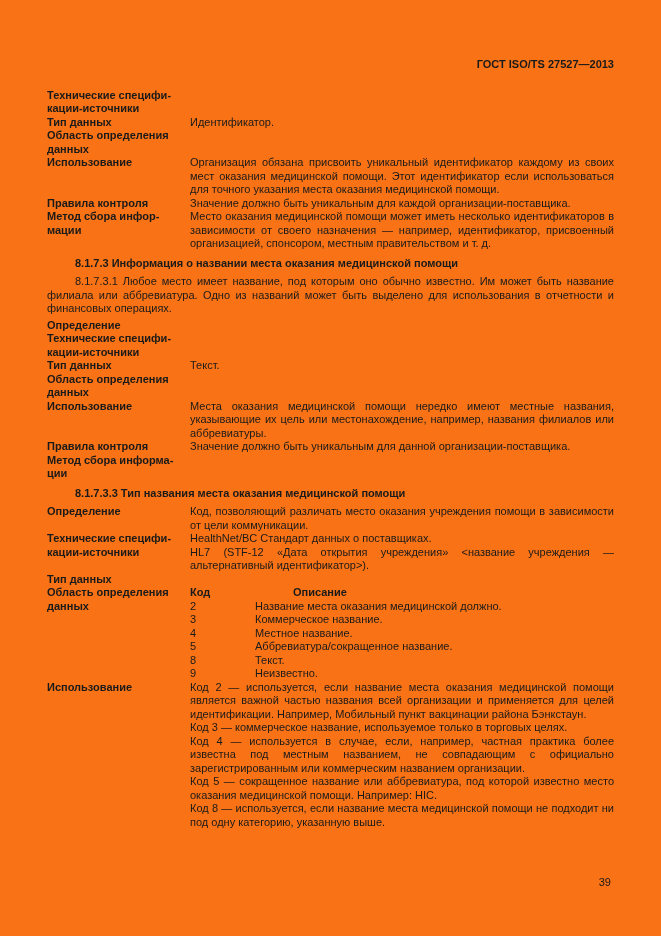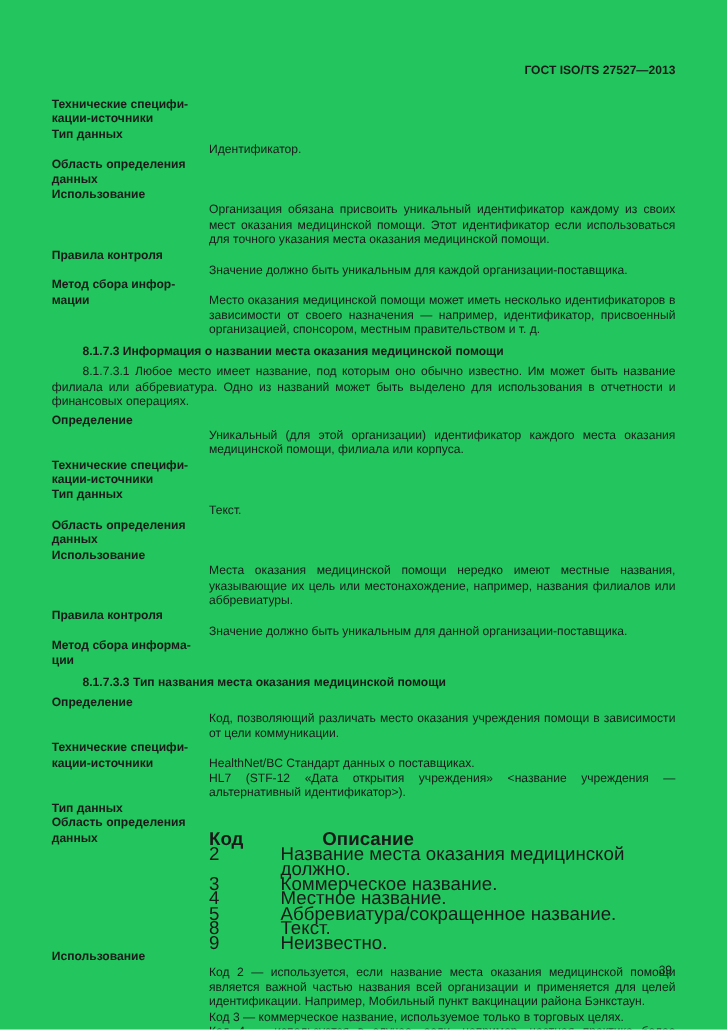--- a/index.html
+++ b/index.html
@@ -6,21 +6,21 @@
     margin: 0;
     padding: 0;
     background: #e8e8e8;
     font-family: "Liberation Sans", sans-serif;
   }
   .page {
     position: relative;
     width: 661px;
     height: 936px;
     margin: 0 auto;
-    background: #22c55e;
+    background: #f97316;
     box-sizing: border-box;
     padding: 58px 47px 0 47px;
     color: #1a1a1a;
     font-size: 11px;
     line-height: 13.5px;
     overflow: hidden;
   }
   .doc-header {
     text-align: right;
     font-weight: bold;
@@ -35,36 +35,35 @@
     font-weight: bold;
     white-space: pre-line;
     padding-right: 6px;
     box-sizing: border-box;
   }
   .def {
     flex: 1 1 auto;
     text-align: justify;
     white-space: pre-line;
     min-height: 13.5px;
-    margin-top: 14px;
   }
   .heading {
     font-weight: bold;
     padding-left: 28px;
     margin: 6px 0 5px 0;
   }
   .para {
     margin: 0 0 3px 0;
     text-indent: 28px;
     text-align: justify;
   }
   .code-table {
     border-collapse: collapse;
     width: 100%;
-    font-size: 17px;
+    font-size: 11px;
     line-height: 13.5px;
   }
   .code-table th, .code-table td {
     padding: 0;
     vertical-align: top;
     text-align: left;
     font-weight: normal;
   }
   .code-table th { font-weight: bold; }
   .code-table .code-col { width: 65px; }
@@ -110,21 +109,20 @@
     <div class="def">Место оказания медицинской помощи может иметь несколько идентификаторов в зависимости от своего назначения — например, идентификатор, присвоенный организацией, спонсором, местным правительством и т. д.</div>
   </div>
 
   <div class="heading">8.1.7.3  Информация о названии места оказания медицинской помощи</div>
 
   <div class="para">8.1.7.3.1  Любое место имеет название, под которым оно обычно известно. Им может быть название филиала или аббревиатура. Одно из названий может быть выделено для использования в отчетности и финансовых операциях.</div>
 
 
   <div class="dl-row">
     <div class="term">Определение</div>
-    <div class="def">Уникальный (для этой организации) идентификатор каждого места оказания медицинской помощи, филиала или корпуса.</div>
   </div>
   <div class="dl-row">
     <div class="term">Технические специфи-
 кации-источники</div>
     <div class="def"></div>
   </div>
   <div class="dl-row">
     <div class="term">Тип данных</div>
     <div class="def">Текст.</div>
   </div>

